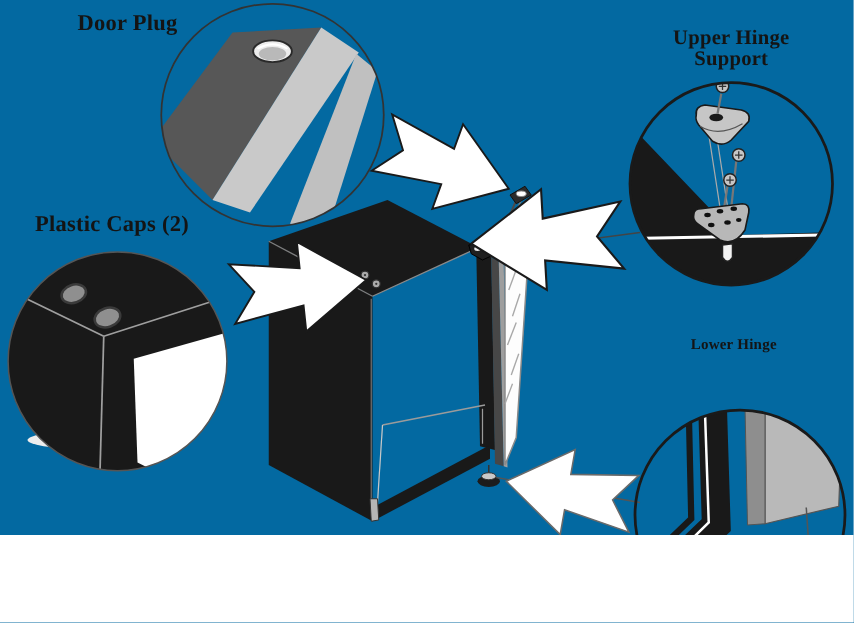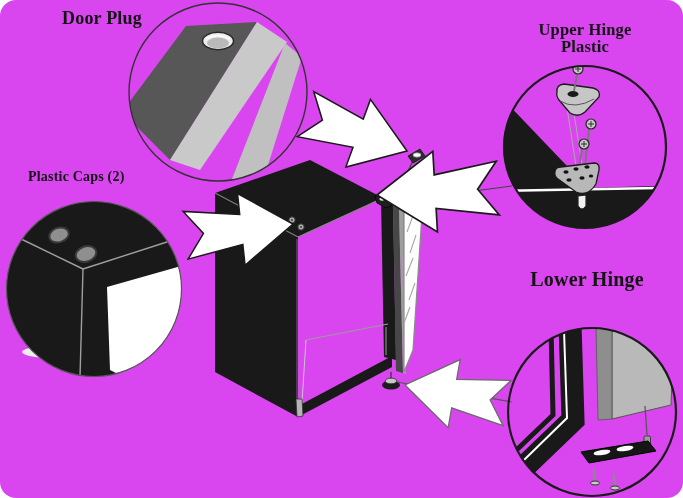--- a/index.html
+++ b/index.html
@@ -1,30 +1,29 @@
 <!DOCTYPE html>
 <html><head>
 <meta charset="utf-8">
 <style>
   html,body{margin:0;padding:0;background:#fff;}
   #stage{
-    position:relative;width:683px;height:498px;background:#d946ef;overflow:hidden;
+    position:relative;width:683px;height:428px;background:#0369a1;overflow:hidden;
     font-family:"Liberation Serif","DejaVu Serif",serif;
-    border-radius:16px;
   }
   #stage svg{position:absolute;left:0;top:0;}
   .callout-label{
     position:absolute;font-weight:bold;color:#141414;letter-spacing:.2px;
     -webkit-user-select:none;user-select:none;white-space:nowrap;
   }
   .callout-label.centered{text-align:center;white-space:normal;}
   #door-plug-label{left:62px;top:8px;font-size:18px;}
-  #plastic-caps-label{left:28px;top:169px;font-size:14px;}
+  #plastic-caps-label{left:28px;top:169px;font-size:18px;}
   #upper-hinge-label{left:502px;top:21px;width:166px;font-size:16.5px;line-height:1.06;}
-  #lower-hinge-label{left:490px;top:269px;width:194px;font-size:20px;line-height:1.04;}
+  #lower-hinge-label{left:490px;top:269px;width:194px;font-size:12px;line-height:1.04;}
   .lbl-line{display:block;}
 </style>
 </head>
 <body>
 
 <div id="stage">
 
 <svg width="683" height="498" viewBox="0 0 683 498">
   <defs>
     <clipPath id="clip-dp">
@@ -217,20 +216,20 @@
     <use href="#arrow-shape" transform="translate(405,385) rotate(190) scale(0.96)" stroke="#6a6a6a" stroke-width="1.3"></use>
   </g>
 </svg>
 
   <div id="door-plug-label" class="callout-label">Door Plug</div>
 
   <div id="plastic-caps-label" class="callout-label">Plastic Caps (2)</div>
 
   <div id="upper-hinge-label" class="callout-label centered">
     <span class="lbl-line">Upper Hinge</span>
-    <span class="lbl-line">Plastic</span>
+    <span class="lbl-line">Support</span>
   </div>
 
   <div id="lower-hinge-label" class="callout-label centered">
     <span class="lbl-line">Lower Hinge</span>
   </div>
 
 </div>
 
 </body></html>

